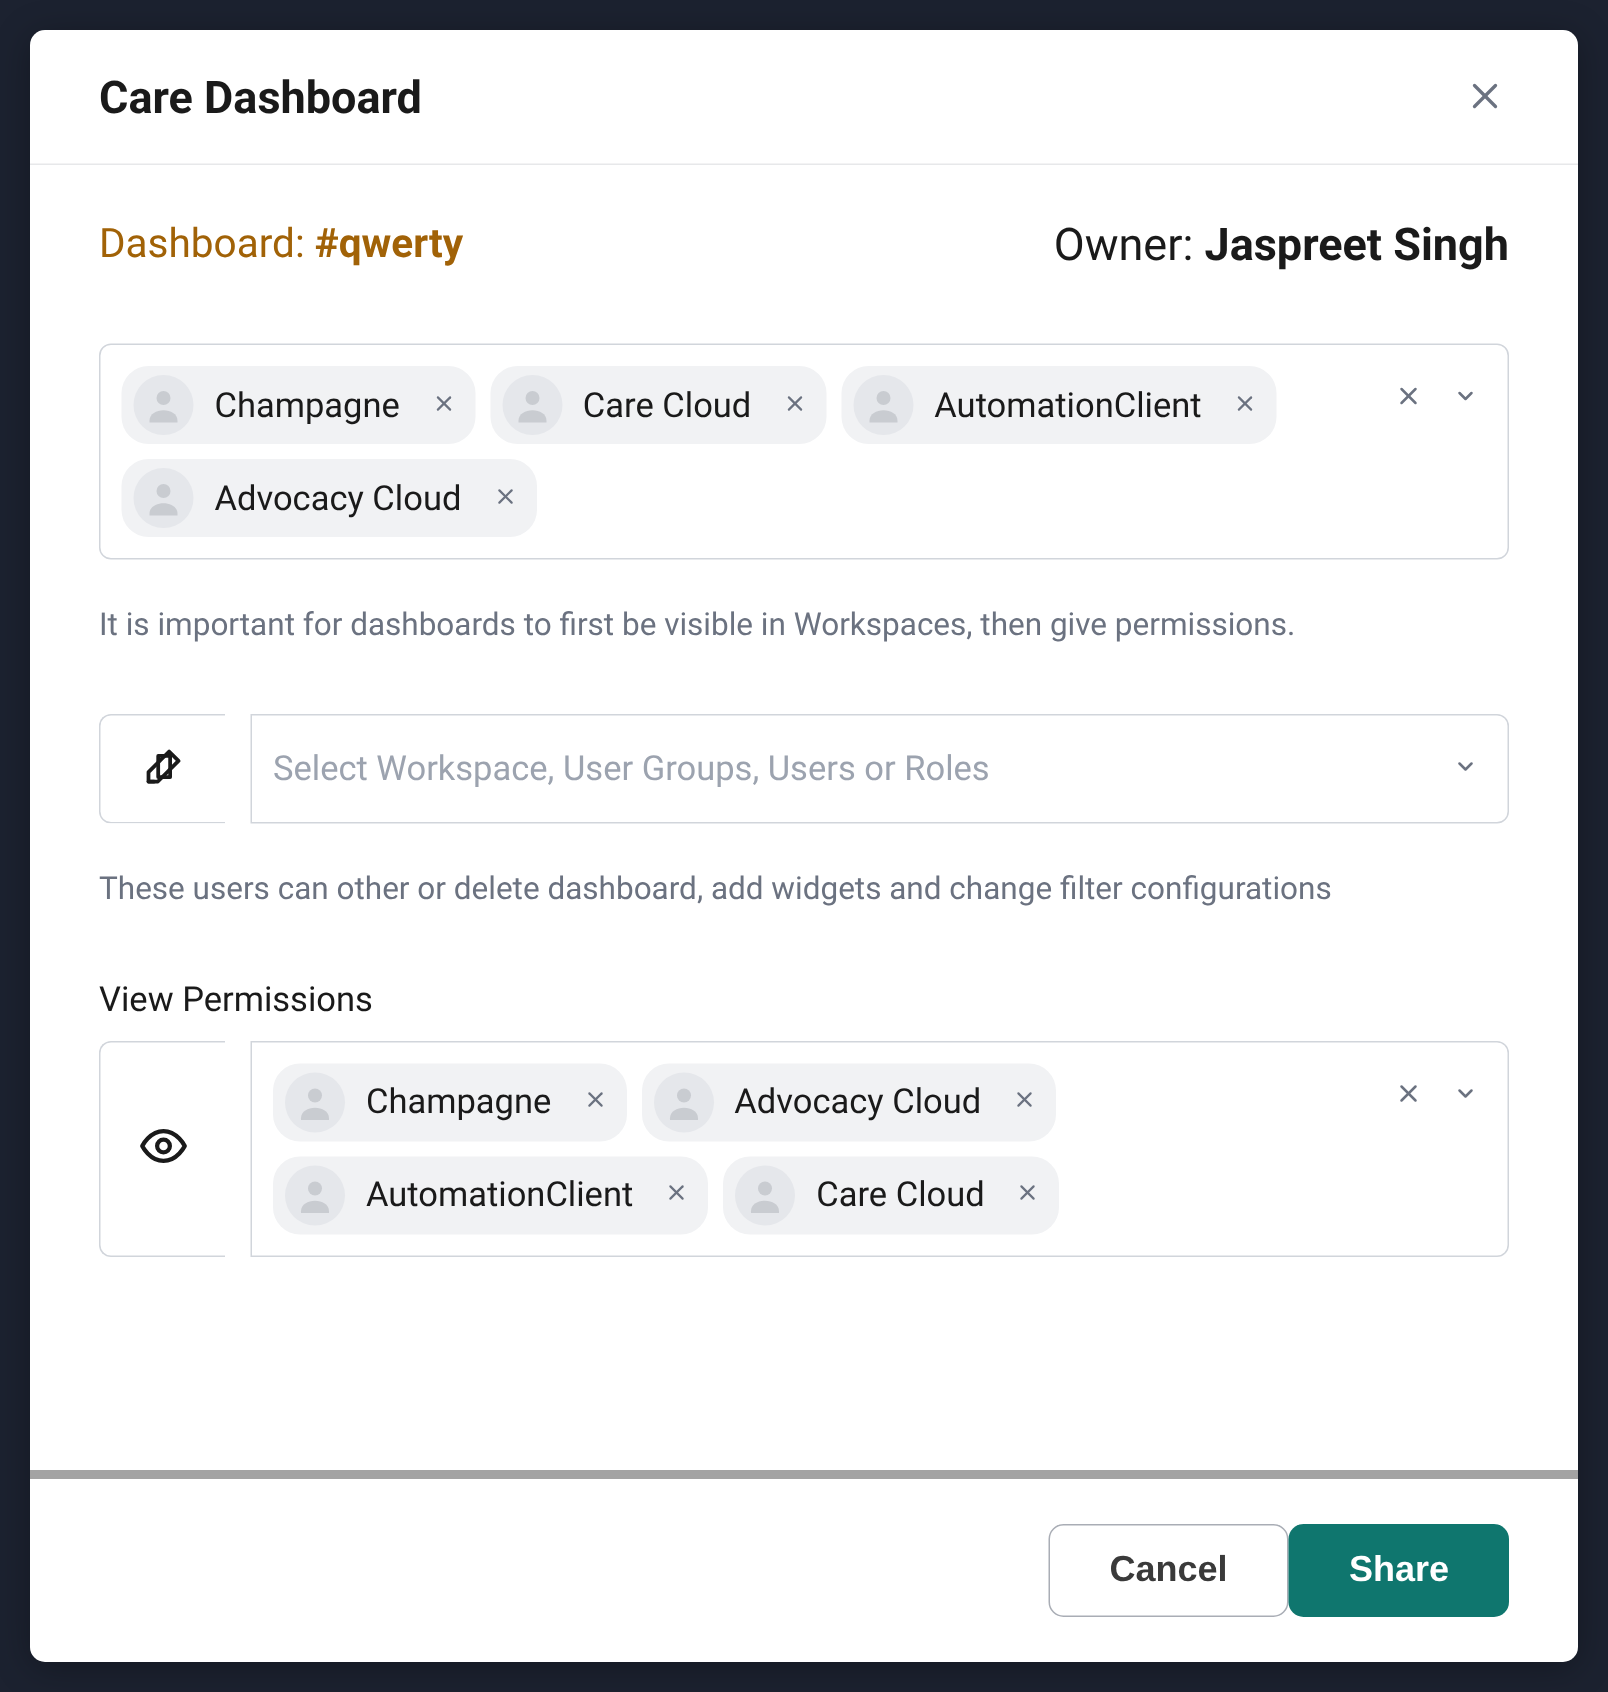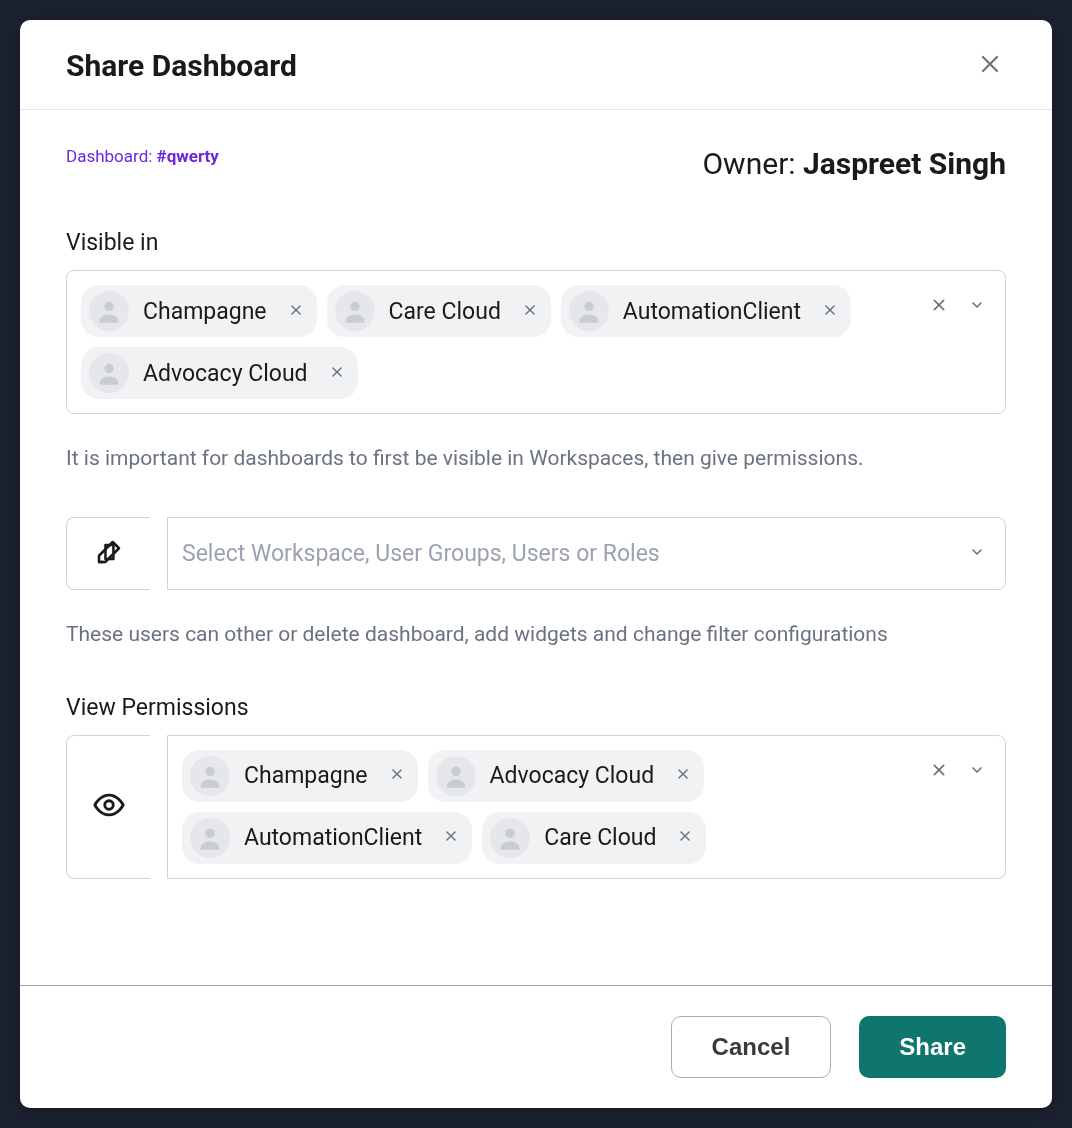--- a/index.html
+++ b/index.html
@@ -57,22 +57,22 @@
       flex: 1;
       padding: 36px 46px 20px 46px;
       overflow-y: auto;
     }
     .info-row {
       display: flex;
       margin-bottom: 48px;
     }
     .info-left {
       flex: 1;
-      font-size: 17px;
-      color: #6d28d9;
+      font-size: 27px;
+      color: #a16207;
     }
     .info-right {
       font-size: 30px;
       color: #1a1a1a;
     }
     .info-label {
       font-weight: 400;
     }
     .info-value {
       font-weight: 700;
@@ -184,25 +184,24 @@
       margin-top: 30px;
       line-height: 1.4;
     }
     .placeholder-text {
       font-size: 23px;
       color: #9ca3af;
       flex: 1;
       padding: 8px 0;
     }
     .modal-footer {
-      border-top: 1px solid #a3a3a3;
+      border-top: 6px solid #a3a3a3;
       padding: 30px 46px 30px 46px;
       display: flex;
       justify-content: flex-end;
-      gap: 28px;
       margin-top: 36px;
     }
     .btn {
       font-size: 24px;
       font-weight: 600;
       padding: 16px 40px;
       border-radius: 10px;
       cursor: pointer;
       border: none;
     }
@@ -223,21 +222,21 @@
       width: 34px;
       height: 34px;
     }
   </style>
 </head>
 <body>
 
 <div class="modal">
 
   <div class="modal-header">
-    <h1 class="modal-title">Share Dashboard</h1>
+    <h1 class="modal-title">Care Dashboard</h1>
     <button class="close-btn">
       <span>
         <svg viewBox="0 0 24 24" fill="none" stroke="currentColor" stroke-width="2.2" stroke-linecap="round">
           <line x1="5" y1="5" x2="19" y2="19"></line>
             <line x1="19" y1="5" x2="5" y2="19"></line>
         </svg>
       </span>
     </button>
   </div>
 
@@ -246,21 +245,20 @@
     <div class="info-row">
       <div class="info-left">
         <span class="info-label">Dashboard: </span><span class="info-value">#qwerty</span>
       </div>
       <div class="info-right">
         <span class="info-label">Owner: </span><span class="info-value">Jaspreet Singh</span>
       </div>
     </div>
 
     <div class="section">
-      <div class="section-label">Visible in</div>
       <div class="multiselect-box">
         <div class="chips-wrap">
             <div class="chip">
               <span class="avatar">
                 <svg viewBox="0 0 24 24">
                   <circle cx="12" cy="8" r="4"></circle>
                   <path d="M4 21c0-4 4-6 8-6s8 2 8 6v1H4v-1z"></path>
                 </svg>
               </span>
               <span>Champagne</span>

